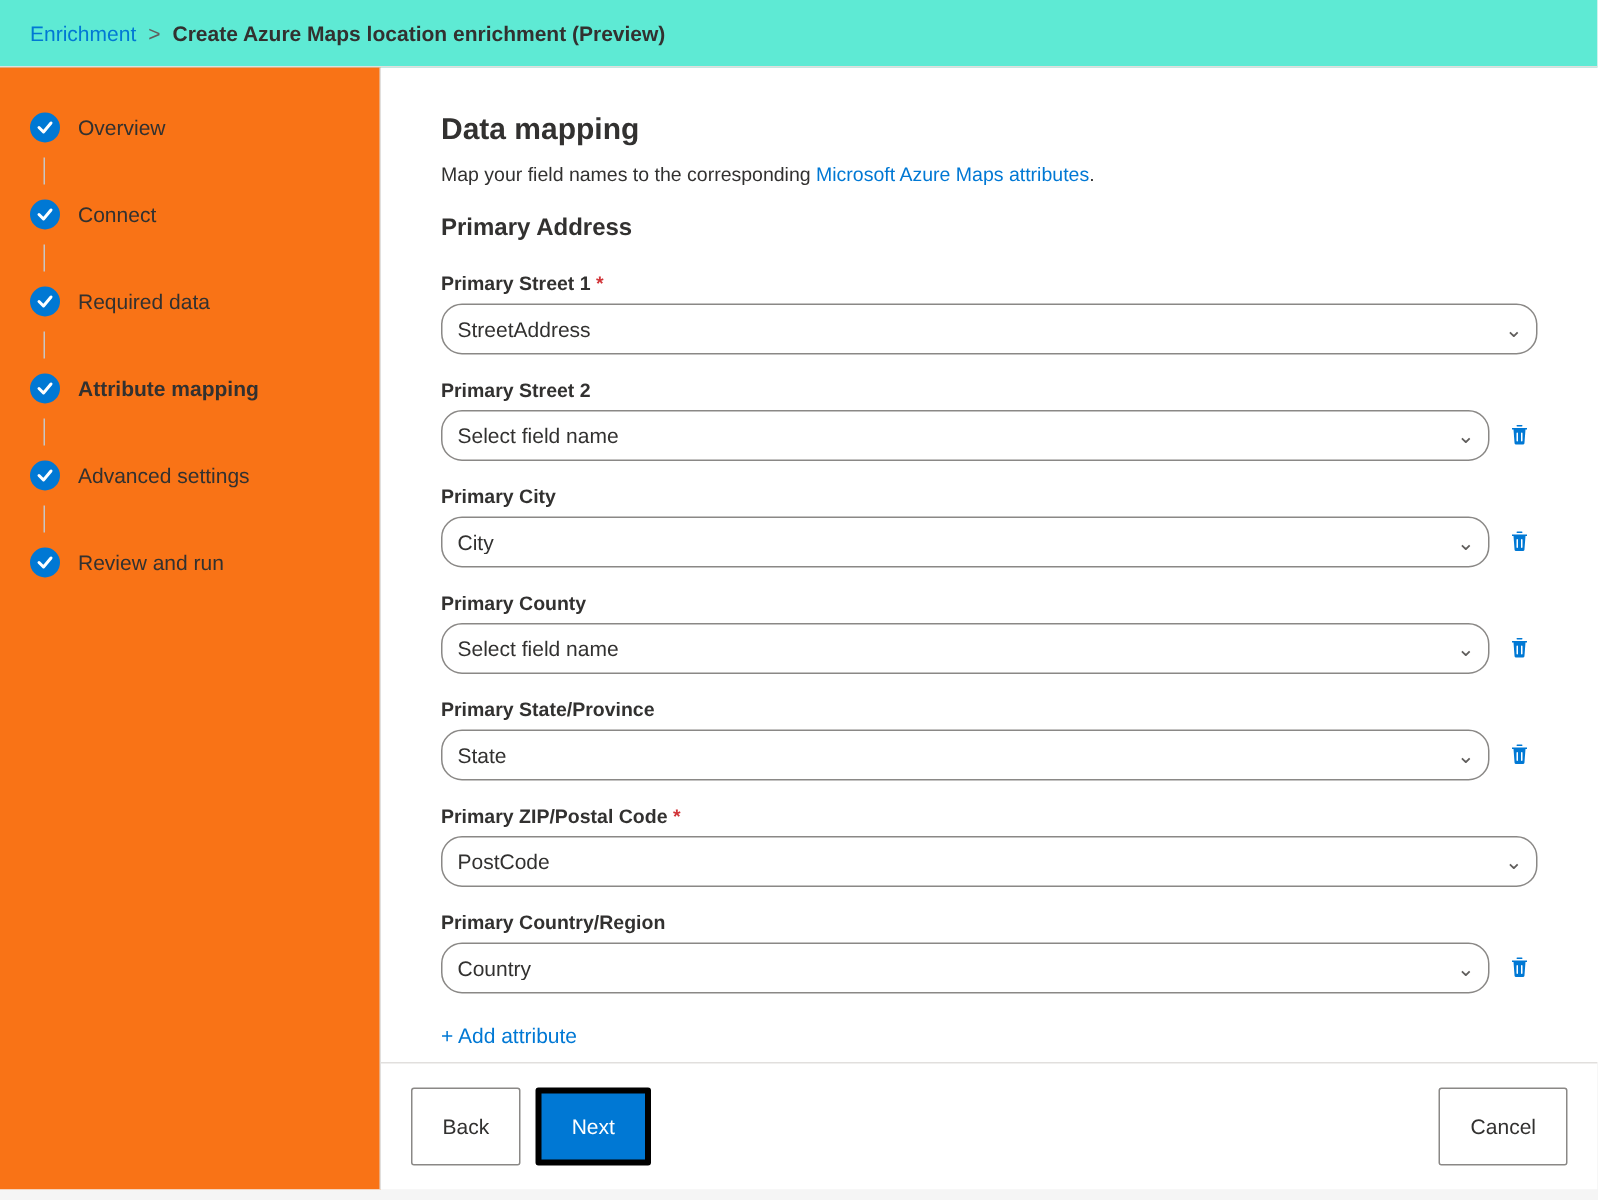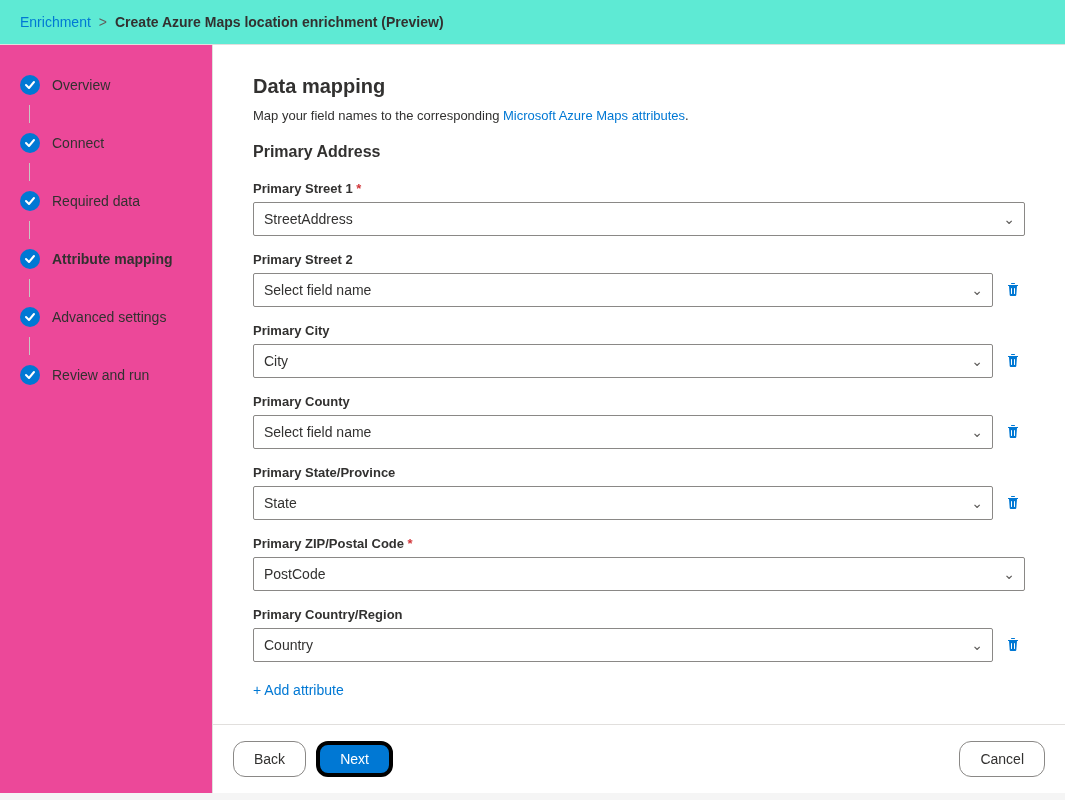--- a/index.html
+++ b/index.html
@@ -38,22 +38,22 @@
     }
 
     
     .main-layout {
       display: flex;
       height: calc(800px - 52px);
     }
 
     
     .sidebar {
-      width: 213px;
-      background: #ec4899;
+      width: 254px;
+      background: #f97316;
       border-right: 1px solid #e1dfdd;
       padding: 20px 0;
       flex-shrink: 0;
     }
     .sidebar-item {
       display: flex;
       align-items: center;
       gap: 12px;
       padding: 10px 20px;
       cursor: pointer;
@@ -136,21 +136,21 @@
 
     .select-wrapper {
       flex: 1;
       position: relative;
     }
 
     .select-field {
       width: 100%;
       padding: 7px 32px 7px 10px;
       border: 1px solid #8a8886;
-      border-radius: 2px;
+      border-radius: 14px;
       background: #fff;
       font-size: 14px;
       color: #323130;
       appearance: none;
       cursor: pointer;
       height: 34px;
     }
 
     .chevron-icon {
       position: absolute;
@@ -195,24 +195,24 @@
       align-items: center;
       justify-content: space-between;
     }
     .footer-left {
       display: flex;
       gap: 10px;
     }
 
     .btn {
       padding: 4px 20px;
-      border-radius: 12px;
+      border-radius: 2px;
       font-size: 14px;
       cursor: pointer;
-      height: 36px;
+      height: 52px;
     }
     .btn-secondary {
       background: #fff;
       border: 1px solid #8a8886;
       color: #323130;
     }
     .btn-primary {
       background: #0078d4;
       border: 4px solid #000000;
       color: #fff;

